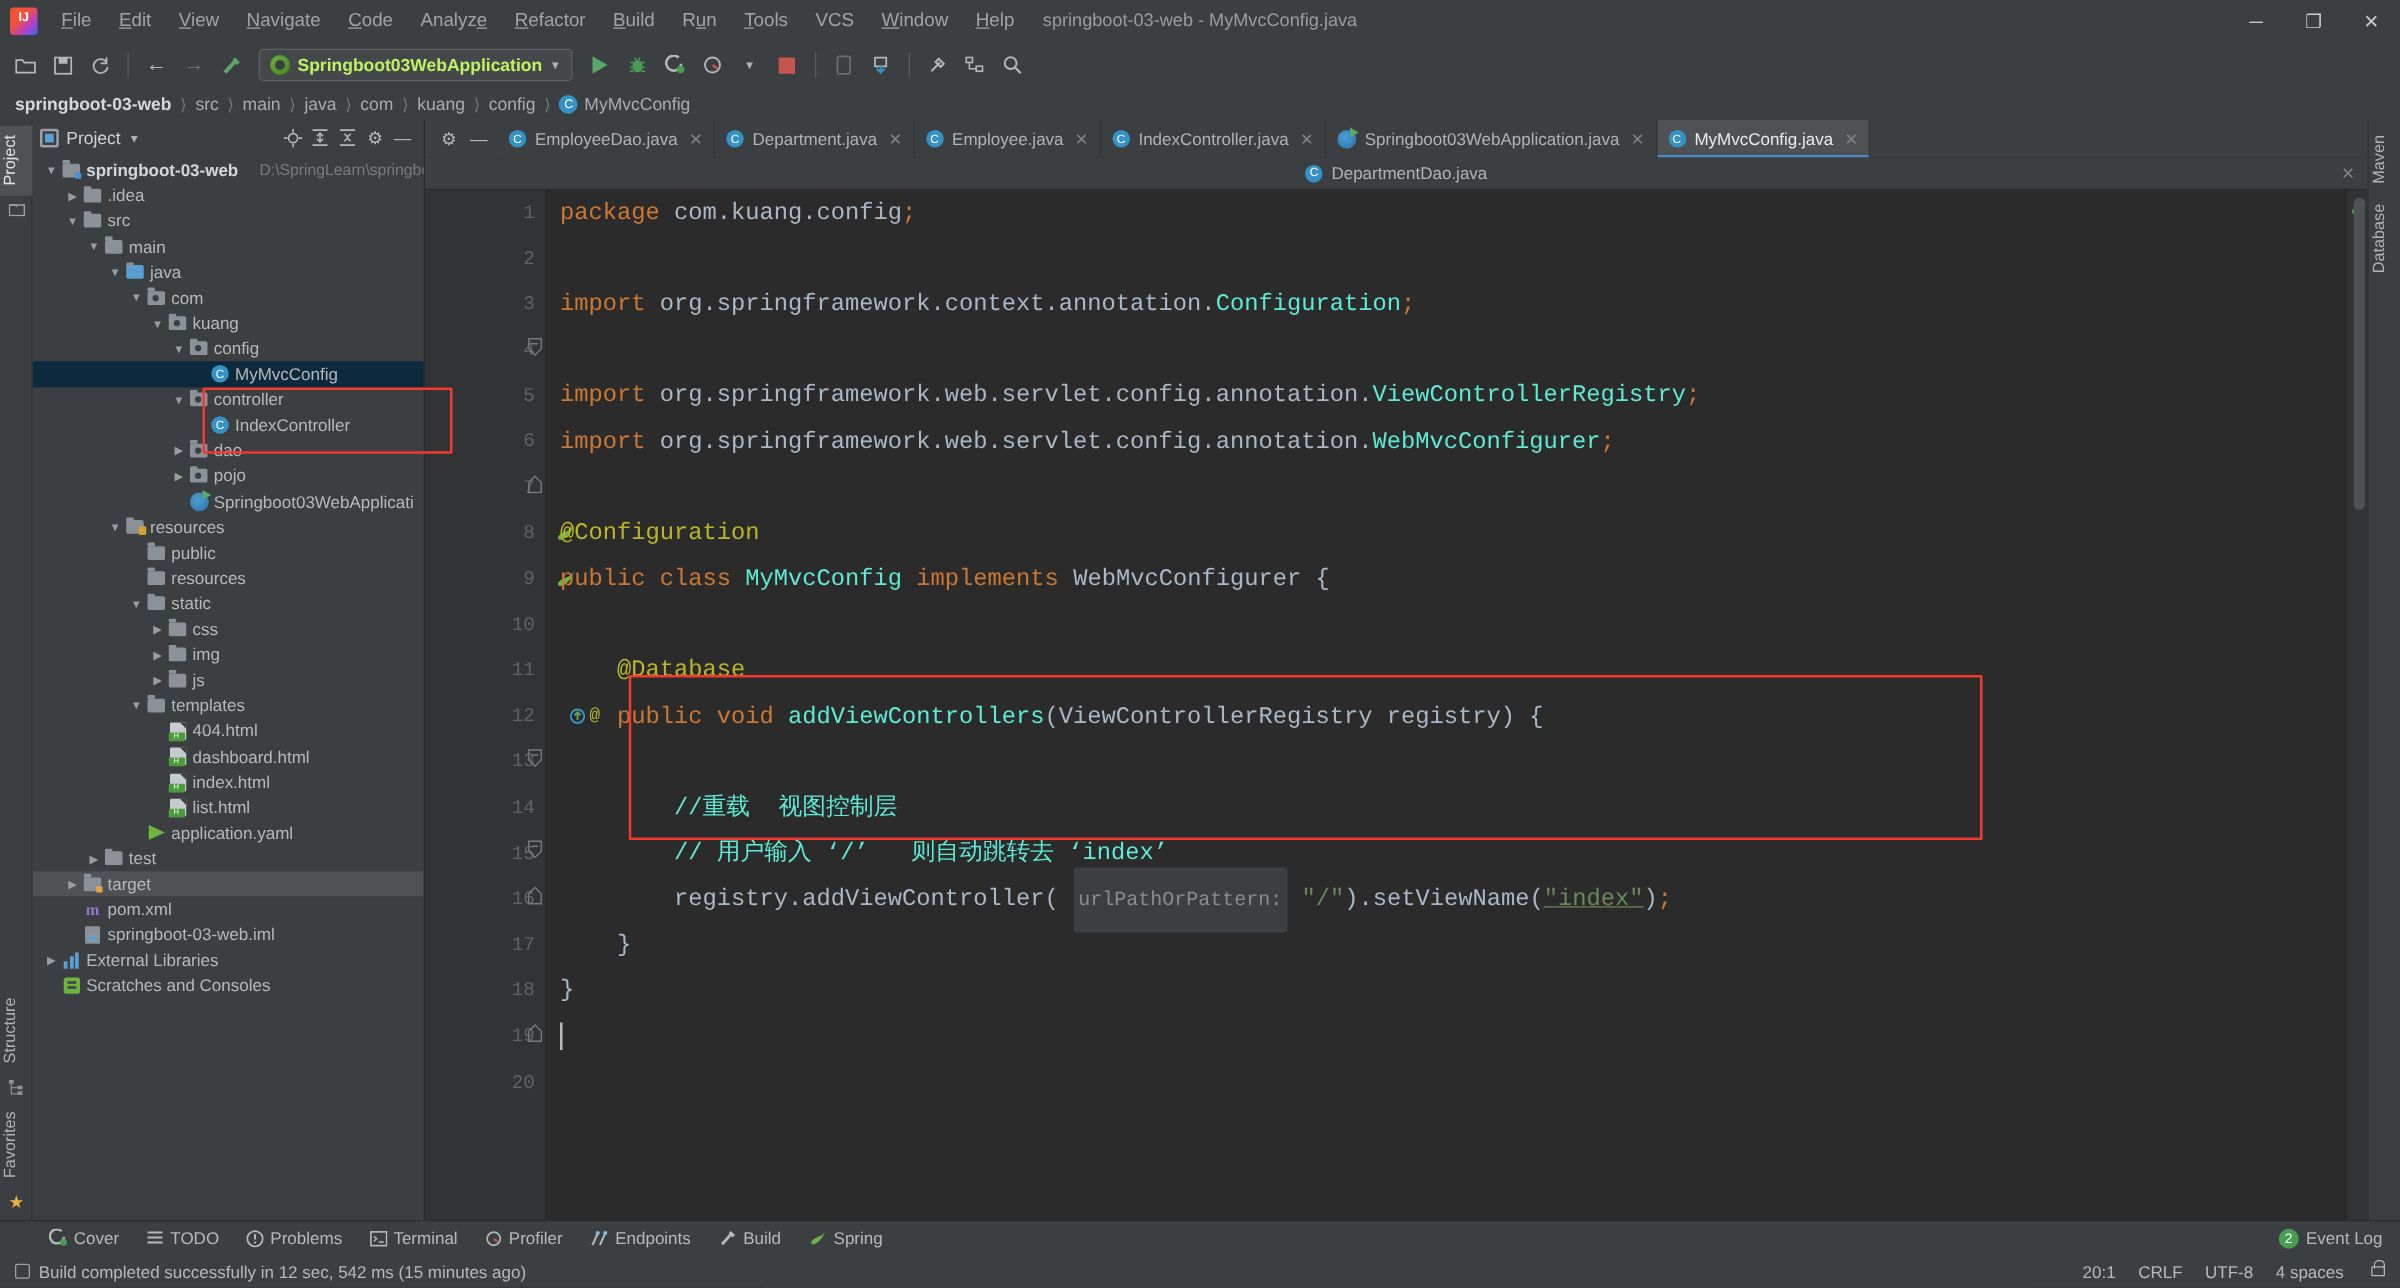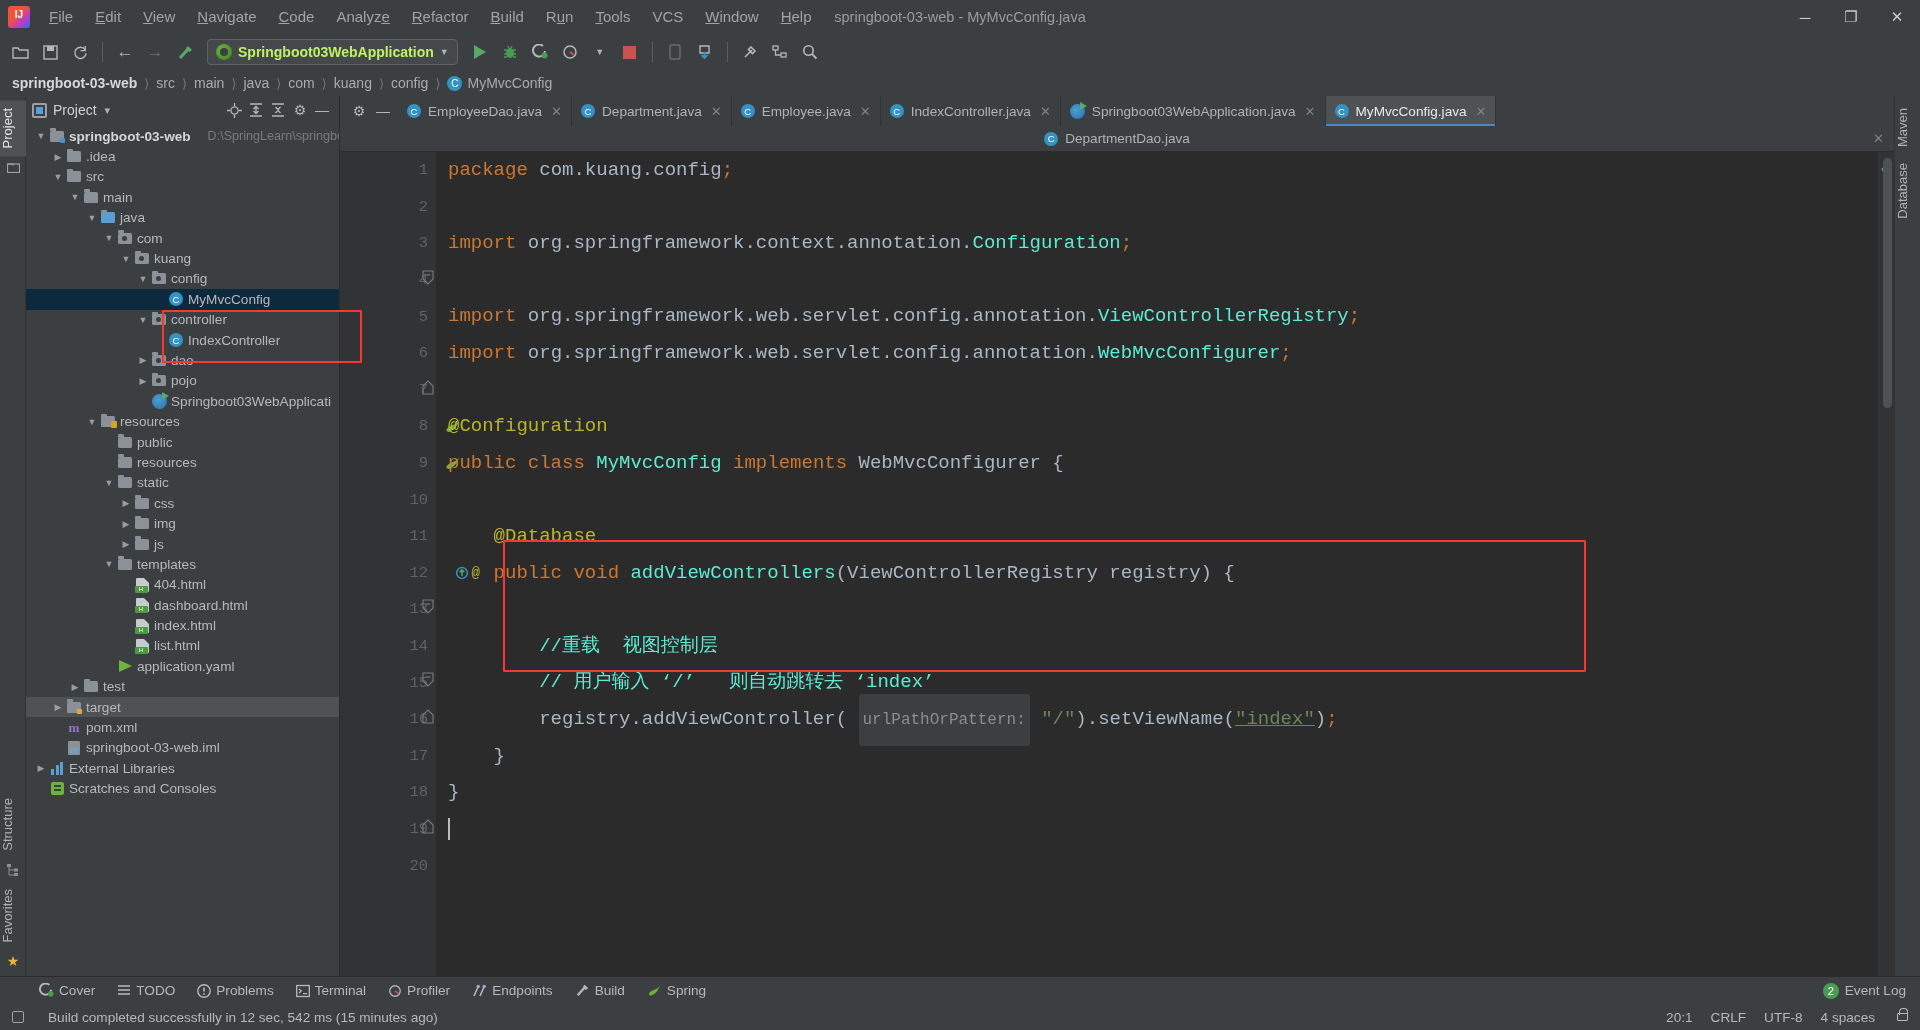--- a/index.html
+++ b/index.html
@@ -209,21 +209,21 @@
   .bb { display: flex; align-items: center; gap: 5px; padding: 0 9px; height: 24px;
         font-size: 13.6px; color: #b6b9bb; }
   .bbr { margin-left: auto; display: flex; align-items: center; gap: 6px;
          padding-right: 14px; }
   .evtbadge { width: 16px; height: 16px; border-radius: 50%; background: #499c54;
               color: #fff; font-size: 11px; display: flex; align-items: center;
               justify-content: center; }
 
   .statusbar { height: 26px; flex: 0 0 26px; background: #3c3f41; display: flex;
                align-items: center; padding: 0 12px; font-size: 13.6px;
-               color: #b6b9bb; gap: 24px; }
+               color: #b6b9bb; gap: 7px; }
   .statusbar .sright { margin-left: auto; display:flex; align-items:center; gap: 18px; }
   .lockico { width:11px;height:8px;border:1.6px solid #b6b9bb;border-radius:1px;
              position:relative;margin-left:4px;}
   .lockico::after{content:"";position:absolute;left:1px;top:-6px;width:7px;height:6px;
              border:1.6px solid #b6b9bb;border-bottom:none;border-radius:4px 4px 0 0;}
   .sq-ico { width:12px;height:12px;border:1.5px solid #a0a3a5;border-radius:2px; }
 </style>
 </head>
 <body>
 

